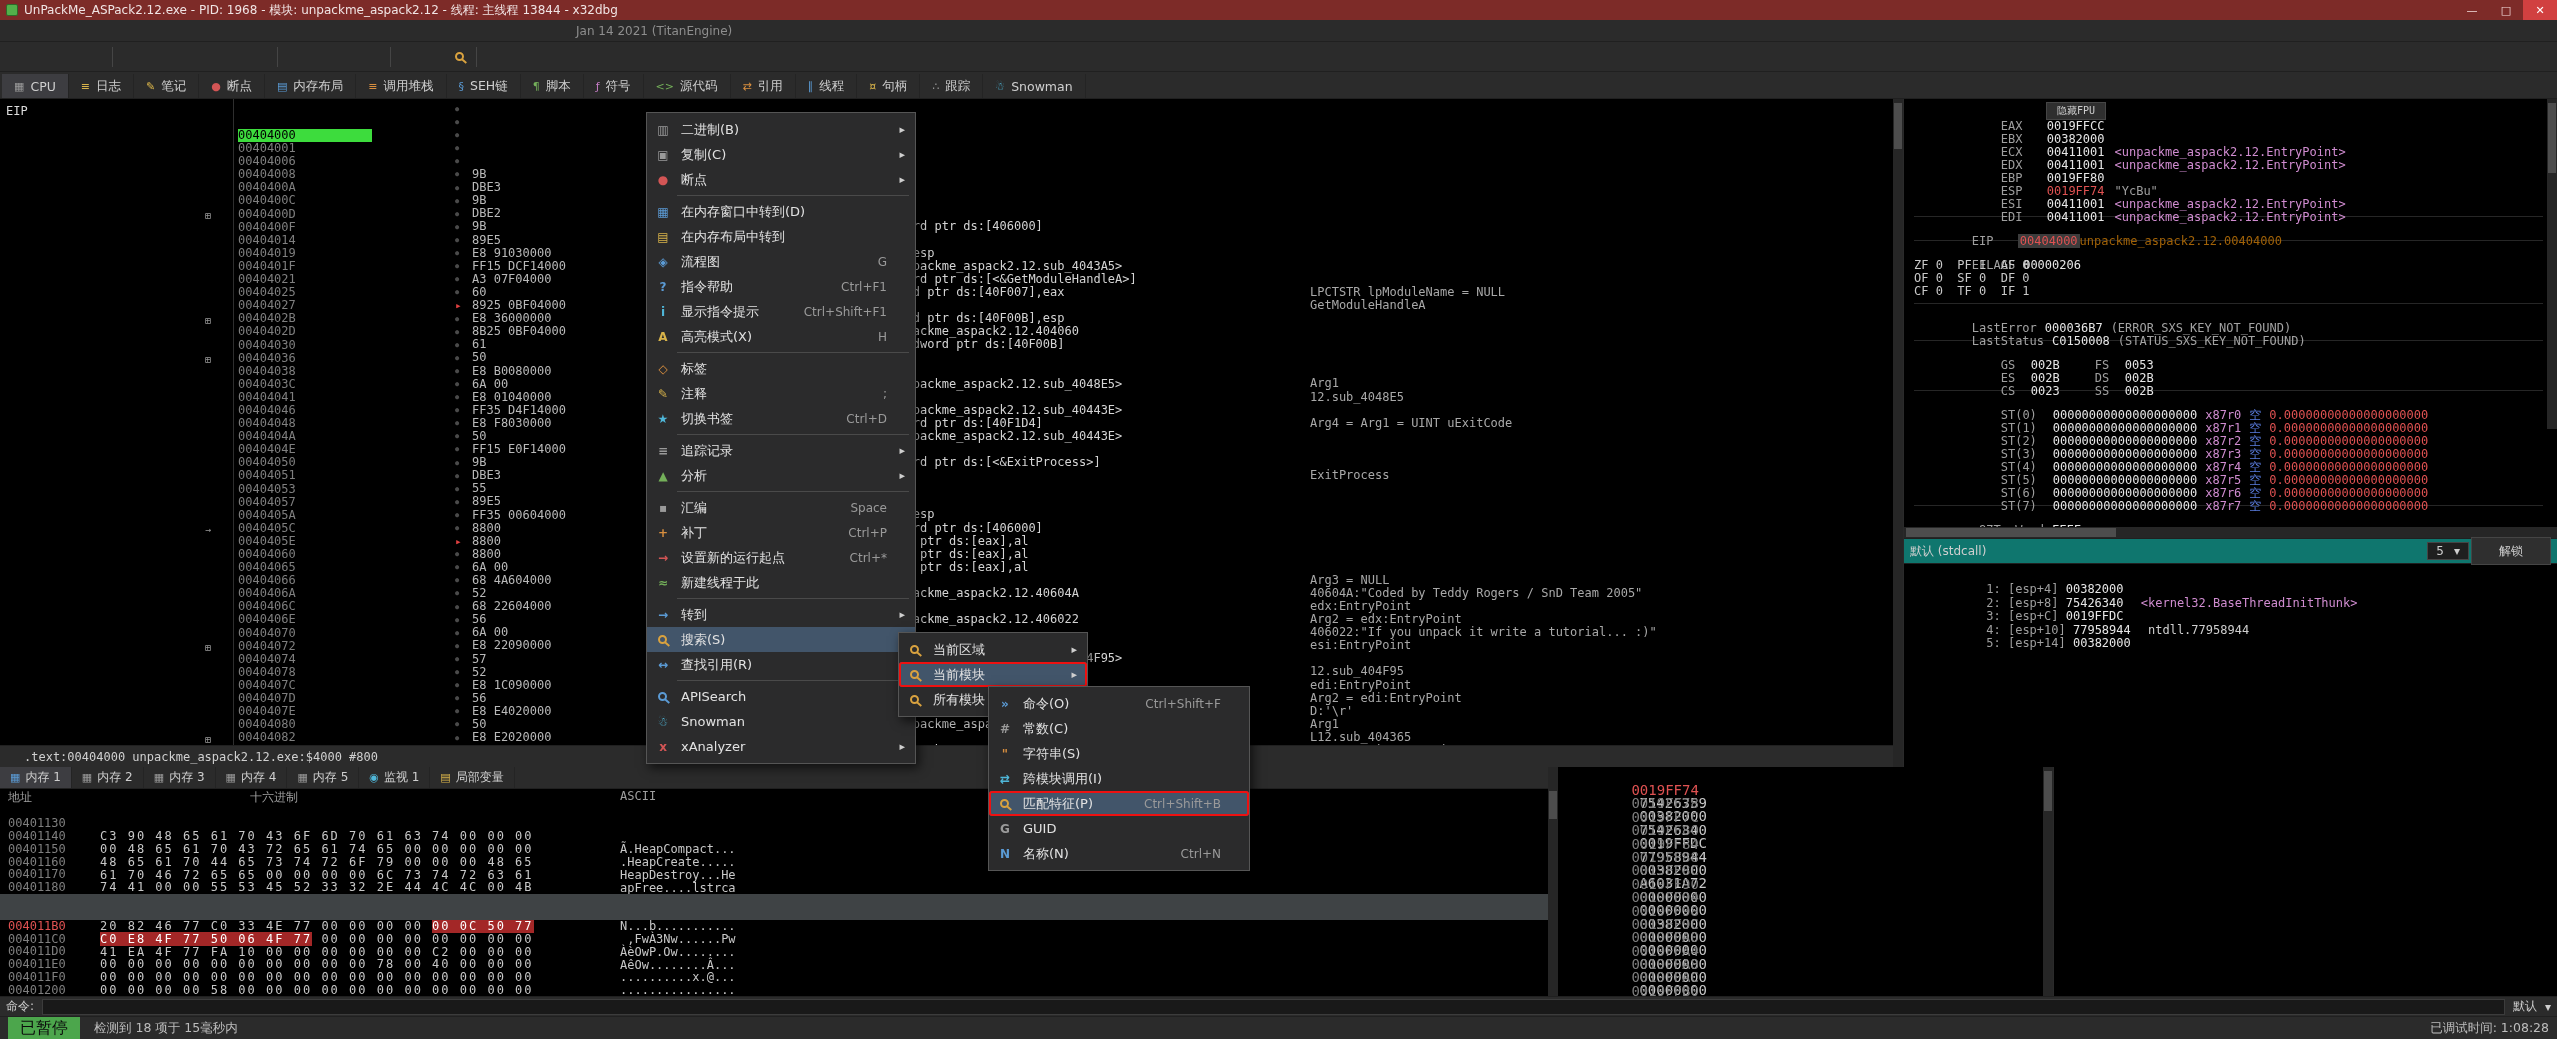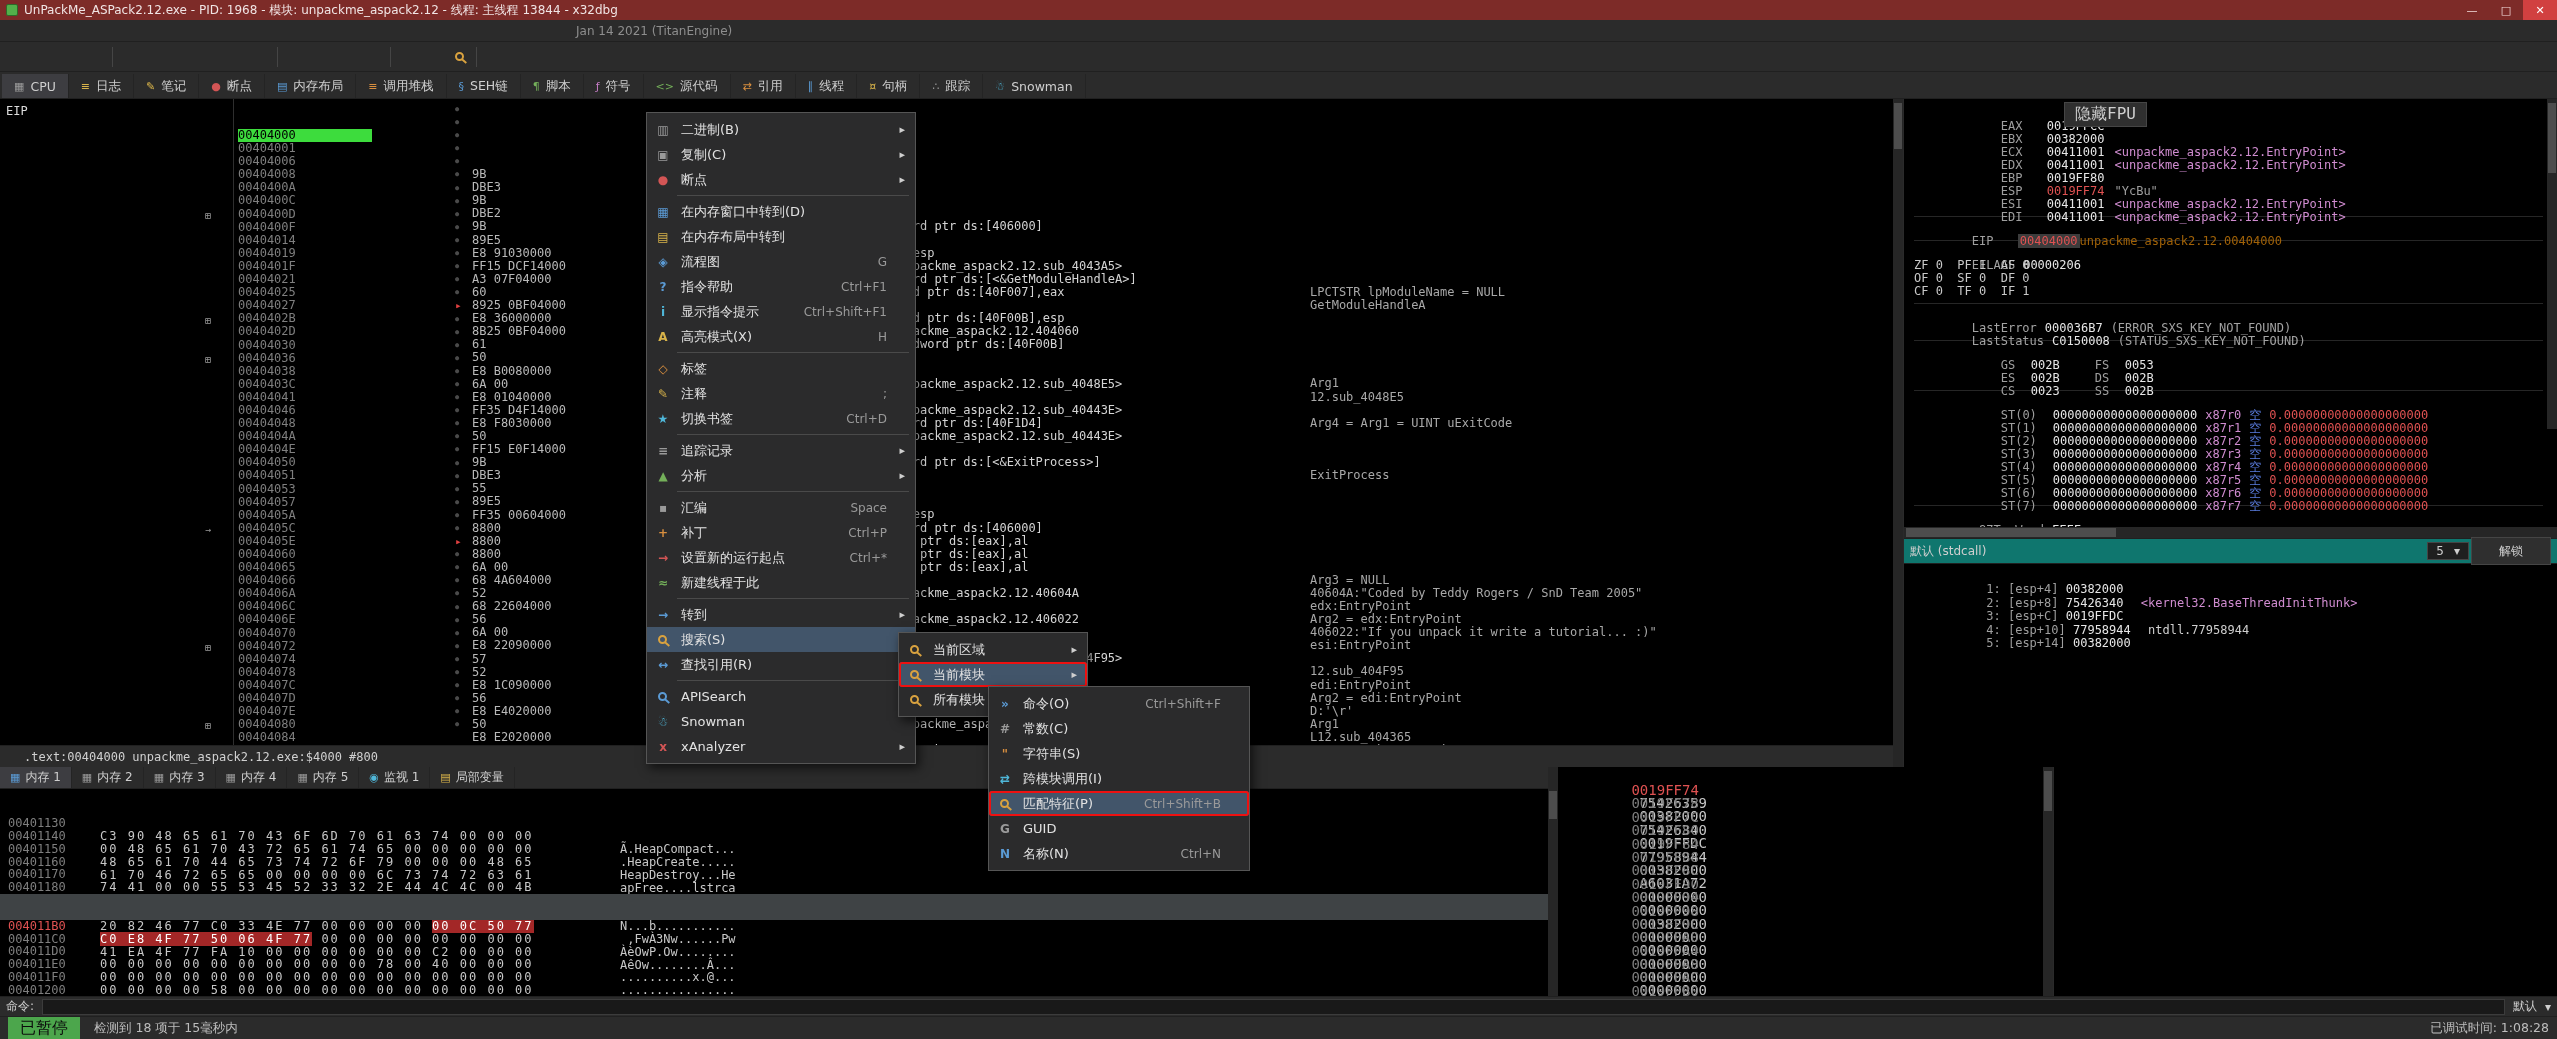--- a/index.html
+++ b/index.html
@@ -56,21 +56,21 @@
 .di{position:absolute;left:855px;color:#d4d4d4}
 .dc{position:absolute;left:1310px;color:#a8a8a8}
 .dstatus{position:absolute;left:0;right:0;bottom:0;height:22px;background:#2b2b2b;border-top:1px solid #202020;color:#d0d0d0;font:12px "DejaVu Sans Mono",monospace;display:flex;align-items:center;padding-left:24px}
 
 
 .vscroll{position:absolute;background:#262626;z-index:3}
 .vthumb{position:absolute;left:1px;right:1px;background:#4d4d4d}
 
 
 .regs{position:absolute;top:99px;left:1903px;right:0;height:668px;background:#000;font:12px "DejaVu Sans Mono",monospace;color:#c8c8c8;border-left:1px solid #2a2a2a}
-.hidefpu{position:absolute;left:160px;top:3px;color:#cfcfcf;font-size:16px;background:#2f2f2f;border:1px solid #454545;padding:1px 10px;z-index:2}
+.hidefpu{position:absolute;left:142px;top:3px;color:#cfcfcf;font-size:10px;background:#2f2f2f;border:1px solid #454545;padding:1px 10px;z-index:2}
 .regblock{position:absolute;left:10px;top:8px;right:14px}
 .rrow{height:13px;line-height:13px;white-space:pre}
 .rl{display:inline-block;width:46px;color:#9f9f9f}
 .rl3{display:inline-block;width:52px;color:#9f9f9f}
 .rv{color:#e6e6e6}
 .vred{color:#e05252}
 .epink{color:#d08cd0;margin-left:10px}
 .egray{color:#9f9f9f;margin-left:10px}
 .egray2{color:#cfcfcf;margin-left:10px}
 .eipv{color:#e05252;background:#3c3c3c;padding:0 2px}
@@ -685,20 +685,28 @@
 
         <div class="drow">
           <span class="dg"></span>
           <span class="da">00404080</span>
           <span class="dm"></span>
           <span class="db">83C4 10</span>
           
           <span class="dc"></span>
         </div>
 
+        <div class="drow">
+          <span class="dg"></span>
+          <span class="da">00404082</span>
+          <span class="dm"></span>
+          
+          
+          <span class="dc"></span>
+        </div>
 
         <div class="drow">
           <span class="dg"></span>
           <span class="da">00404084</span>
           <span class="dm"></span>
           
           
           <span class="dc"></span>
         </div>
 
@@ -906,20 +914,25 @@
         <div class="dtab">
           <span class="ti c-cyan">◉</span>
           <span>监视 1</span>
         </div>
 
         <div class="dtab">
           <span class="ti c-yel">▤</span>
           <span>局部变量</span>
         </div>
       </div>
+    <div class="dhead">
+      <span class="dh-a">地址</span>
+      <span class="dh-h">十六进制</span>
+      <span class="dh-c">ASCII</span>
+    </div>
     <div class="hrows">
 
         <div class="hrow">
           <span class="ha">00401130</span>
           <span class="hx"><span>C3 90 48 65 61 70 43 6F 6D 70 61 63 74 00 00 00</span><span class="hred"></span><span></span></span>
           <span class="hc">Ã.HeapCompact...</span>
         </div>
 
         <div class="hrow">
           <span class="ha">00401140</span>

